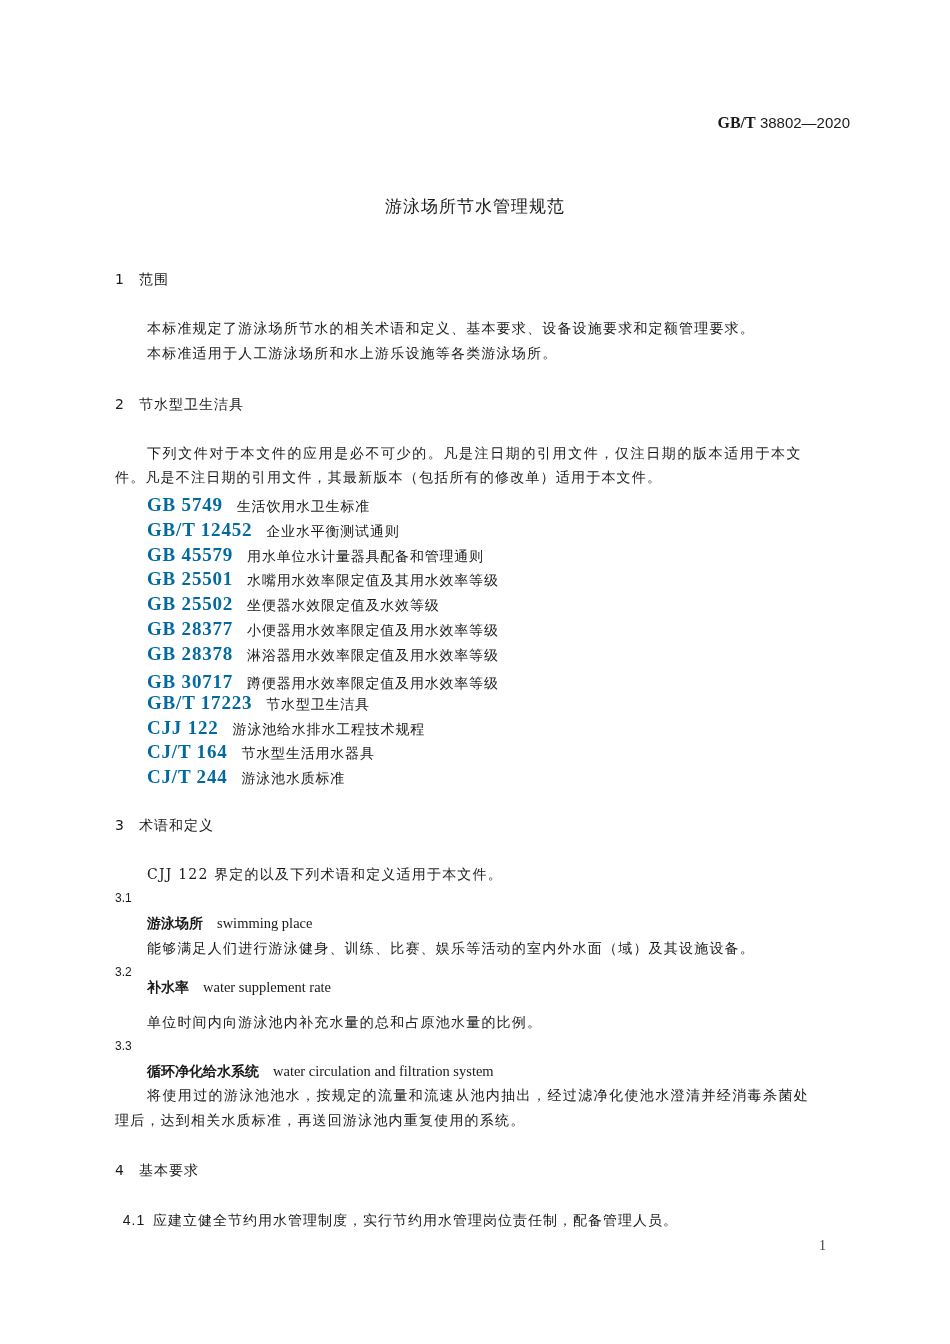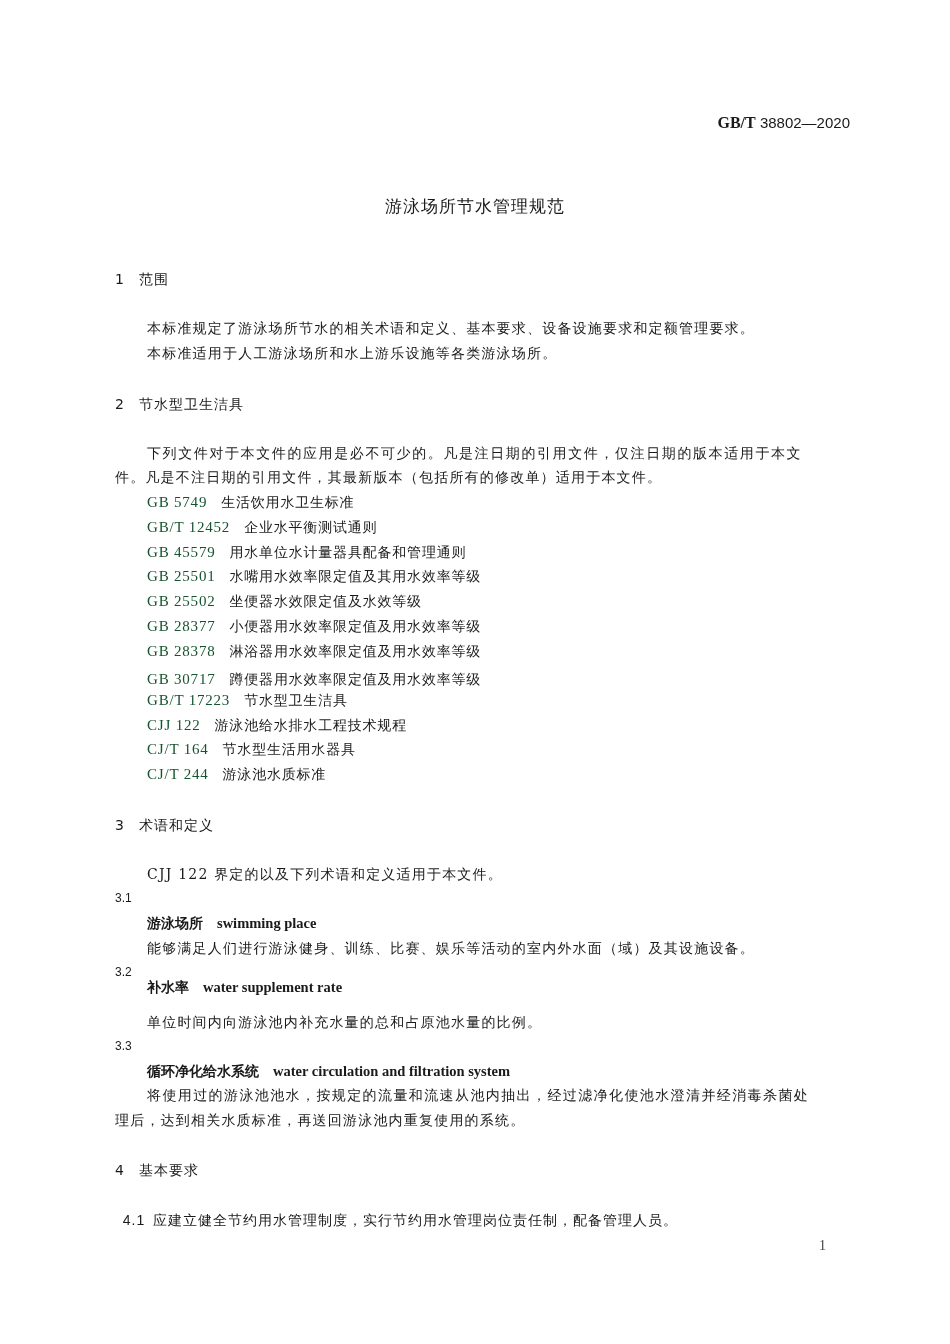--- a/index.html
+++ b/index.html
@@ -19,24 +19,24 @@
       font-family: "DejaVu Sans", sans-serif; font-size: 17px; letter-spacing: 1px;
     }
     .h1 {
       left: 115px; font-family: "DejaVu Sans", sans-serif; font-size: 14px; letter-spacing: 1px;
     }
     .h1 .num { display: inline-block; width: 24px; }
     .p { font-size: 14px; letter-spacing: 1.2px; }
     .indent { left: 147px; text-align: right; }
     .flush { left: 115px; }
     .ref { left: 147px; font-size: 14px; letter-spacing: 0.8px; }
-    .ref .code { font-family: "Liberation Serif", serif; font-size: 15px; margin-right: 14px; color: #14532d; }
+    .ref .code { font-family: "Liberation Serif", serif; font-size: 19px; margin-right: 14px; color: #0369a1; font-weight: bold; }
     .termnum { left: 115px; font-family: "Liberation Sans", sans-serif; font-size: 12px; }
     .term { left: 147px; font-size: 14px; font-weight: bold; font-family: "DejaVu Sans", sans-serif; }
-    .term .en { font-family: "Liberation Serif", serif; font-weight: bold; margin-left: 14px; font-size: 14.5px; }
+    .term .en { font-family: "Liberation Serif", serif; font-weight: normal; margin-left: 14px; font-size: 14.5px; }
     .clause { left: 115px; font-size: 14px; letter-spacing: 1px; text-align: center; }
     .clause .num { font-family: "Liberation Sans", sans-serif; display: inline-block; width: 38px; }
     .pageno { right: 124px; top: 1238px; font-size: 14px; font-family: "Liberation Serif", serif; color: #444; }
   </style>
 </head>
 <body>
 
 <div class="abs std-code">
   <span class="prefix">GB/T</span>
   <span>38802—2020</span>

